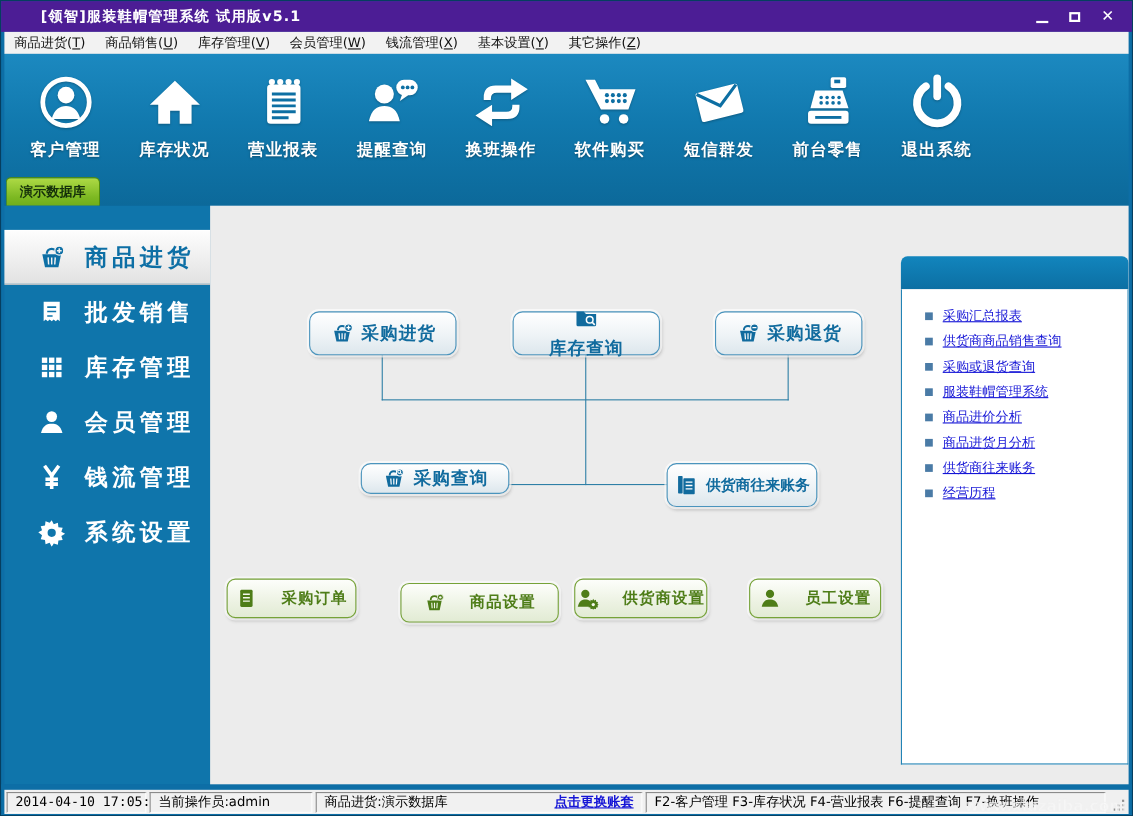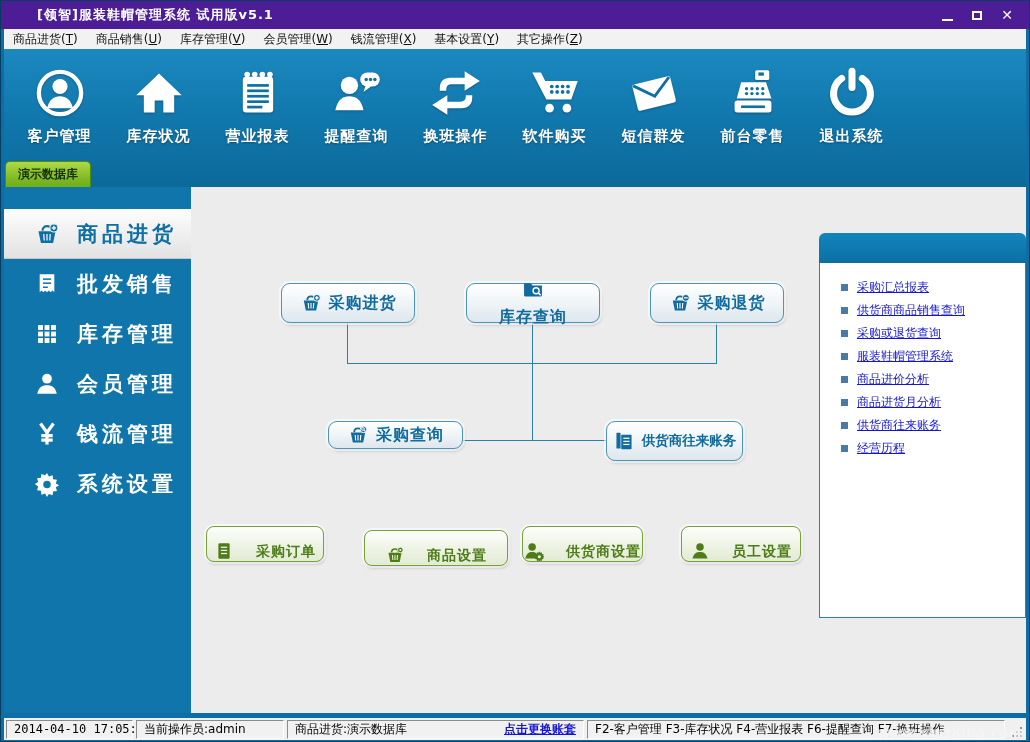--- a/index.html
+++ b/index.html
@@ -51,33 +51,33 @@
   .content { position:relative; flex:1; background:#ececec; overflow:hidden; }
   
   .diag-btn { position:absolute; display:flex; align-items:center; justify-content:center; gap:7px;
     background:linear-gradient(180deg,#ffffff,#eef3f6 55%,#dde7ed);
     border:1px solid #4a94bd; border-radius:9px;
     box-shadow:0 0 0 2px rgba(255,255,255,.65), 1px 2px 3px rgba(60,60,60,.3);
     color:#116b9e; font-weight:bold; font-size:16px; letter-spacing:1px; cursor:default; white-space:nowrap; }
   .diag-btn .b-icon { width:22px; height:22px; color:#116b9e; --icon-contrast:#ffffff; }
   .b-icon svg { width:100%; height:100%; }
   .diag-btn.small-text { font-size:13.5px; letter-spacing:0; }
-  .green-btn { position:absolute; display:flex; align-items:flex-end; justify-content:center; gap:22px;
+  .green-btn { position:absolute; display:flex; align-items:center; justify-content:center; gap:22px;
     background:linear-gradient(180deg,#fdfefb,#ecf2e2 60%,#e2ebd4);
     border:1px solid #76a338; border-radius:8px;
     box-shadow:0 0 0 2px rgba(255,255,255,.6), 1px 2px 3px rgba(60,60,60,.28);
     color:#4e7d18; font-weight:bold; font-size:14px; letter-spacing:1px; cursor:default; white-space:nowrap; }
   .green-btn .b-icon { width:20px; height:20px; color:#4e7d18; --icon-contrast:#f4f8ec; }
   .line { position:absolute; background:#2e7fa6; }
   .line.v { width:1px; } .line.h { height:1px; }
   
   .quick-panel { position:absolute; left:628px; top:46px; width:207px; height:385px; }
   .quick-header { height:30px; background:linear-gradient(180deg,#1285bd,#0c6fa3);
     border-radius:6px 6px 0 0; }
-  .quick-body { height:355px; background:#ffffff; border:1px solid #2283b5; border-top:none;
+  .quick-body { height:432px; background:#ffffff; border:1px solid #2283b5; border-top:none;
     padding-top:13px; }
   .quick-link { height:23px; display:flex; align-items:center; padding-left:21px; cursor:default; }
   .bullet { width:7px; height:7px; background:#4a7ba6; margin-right:9px; flex:0 0 7px; }
   .quick-link span { font-size:12px; color:#1515d6; text-decoration:underline; }
   
   .band { flex:0 0 5px; height:5px; background:#0d6ea6; }
   .statusbar { flex:0 0 22px; height:22px; margin:0 3px; background:#f0f0f0;
     display:flex; align-items:center; gap:3px; padding:0 2px; }
   .sb-panel { height:19px; display:flex; align-items:center; padding:0 7px; font-size:12px; color:#000;
     background:#f1f1f1; border:1px solid; border-color:#8b8b8b #fdfdfd #fdfdfd #8b8b8b; white-space:nowrap; }

